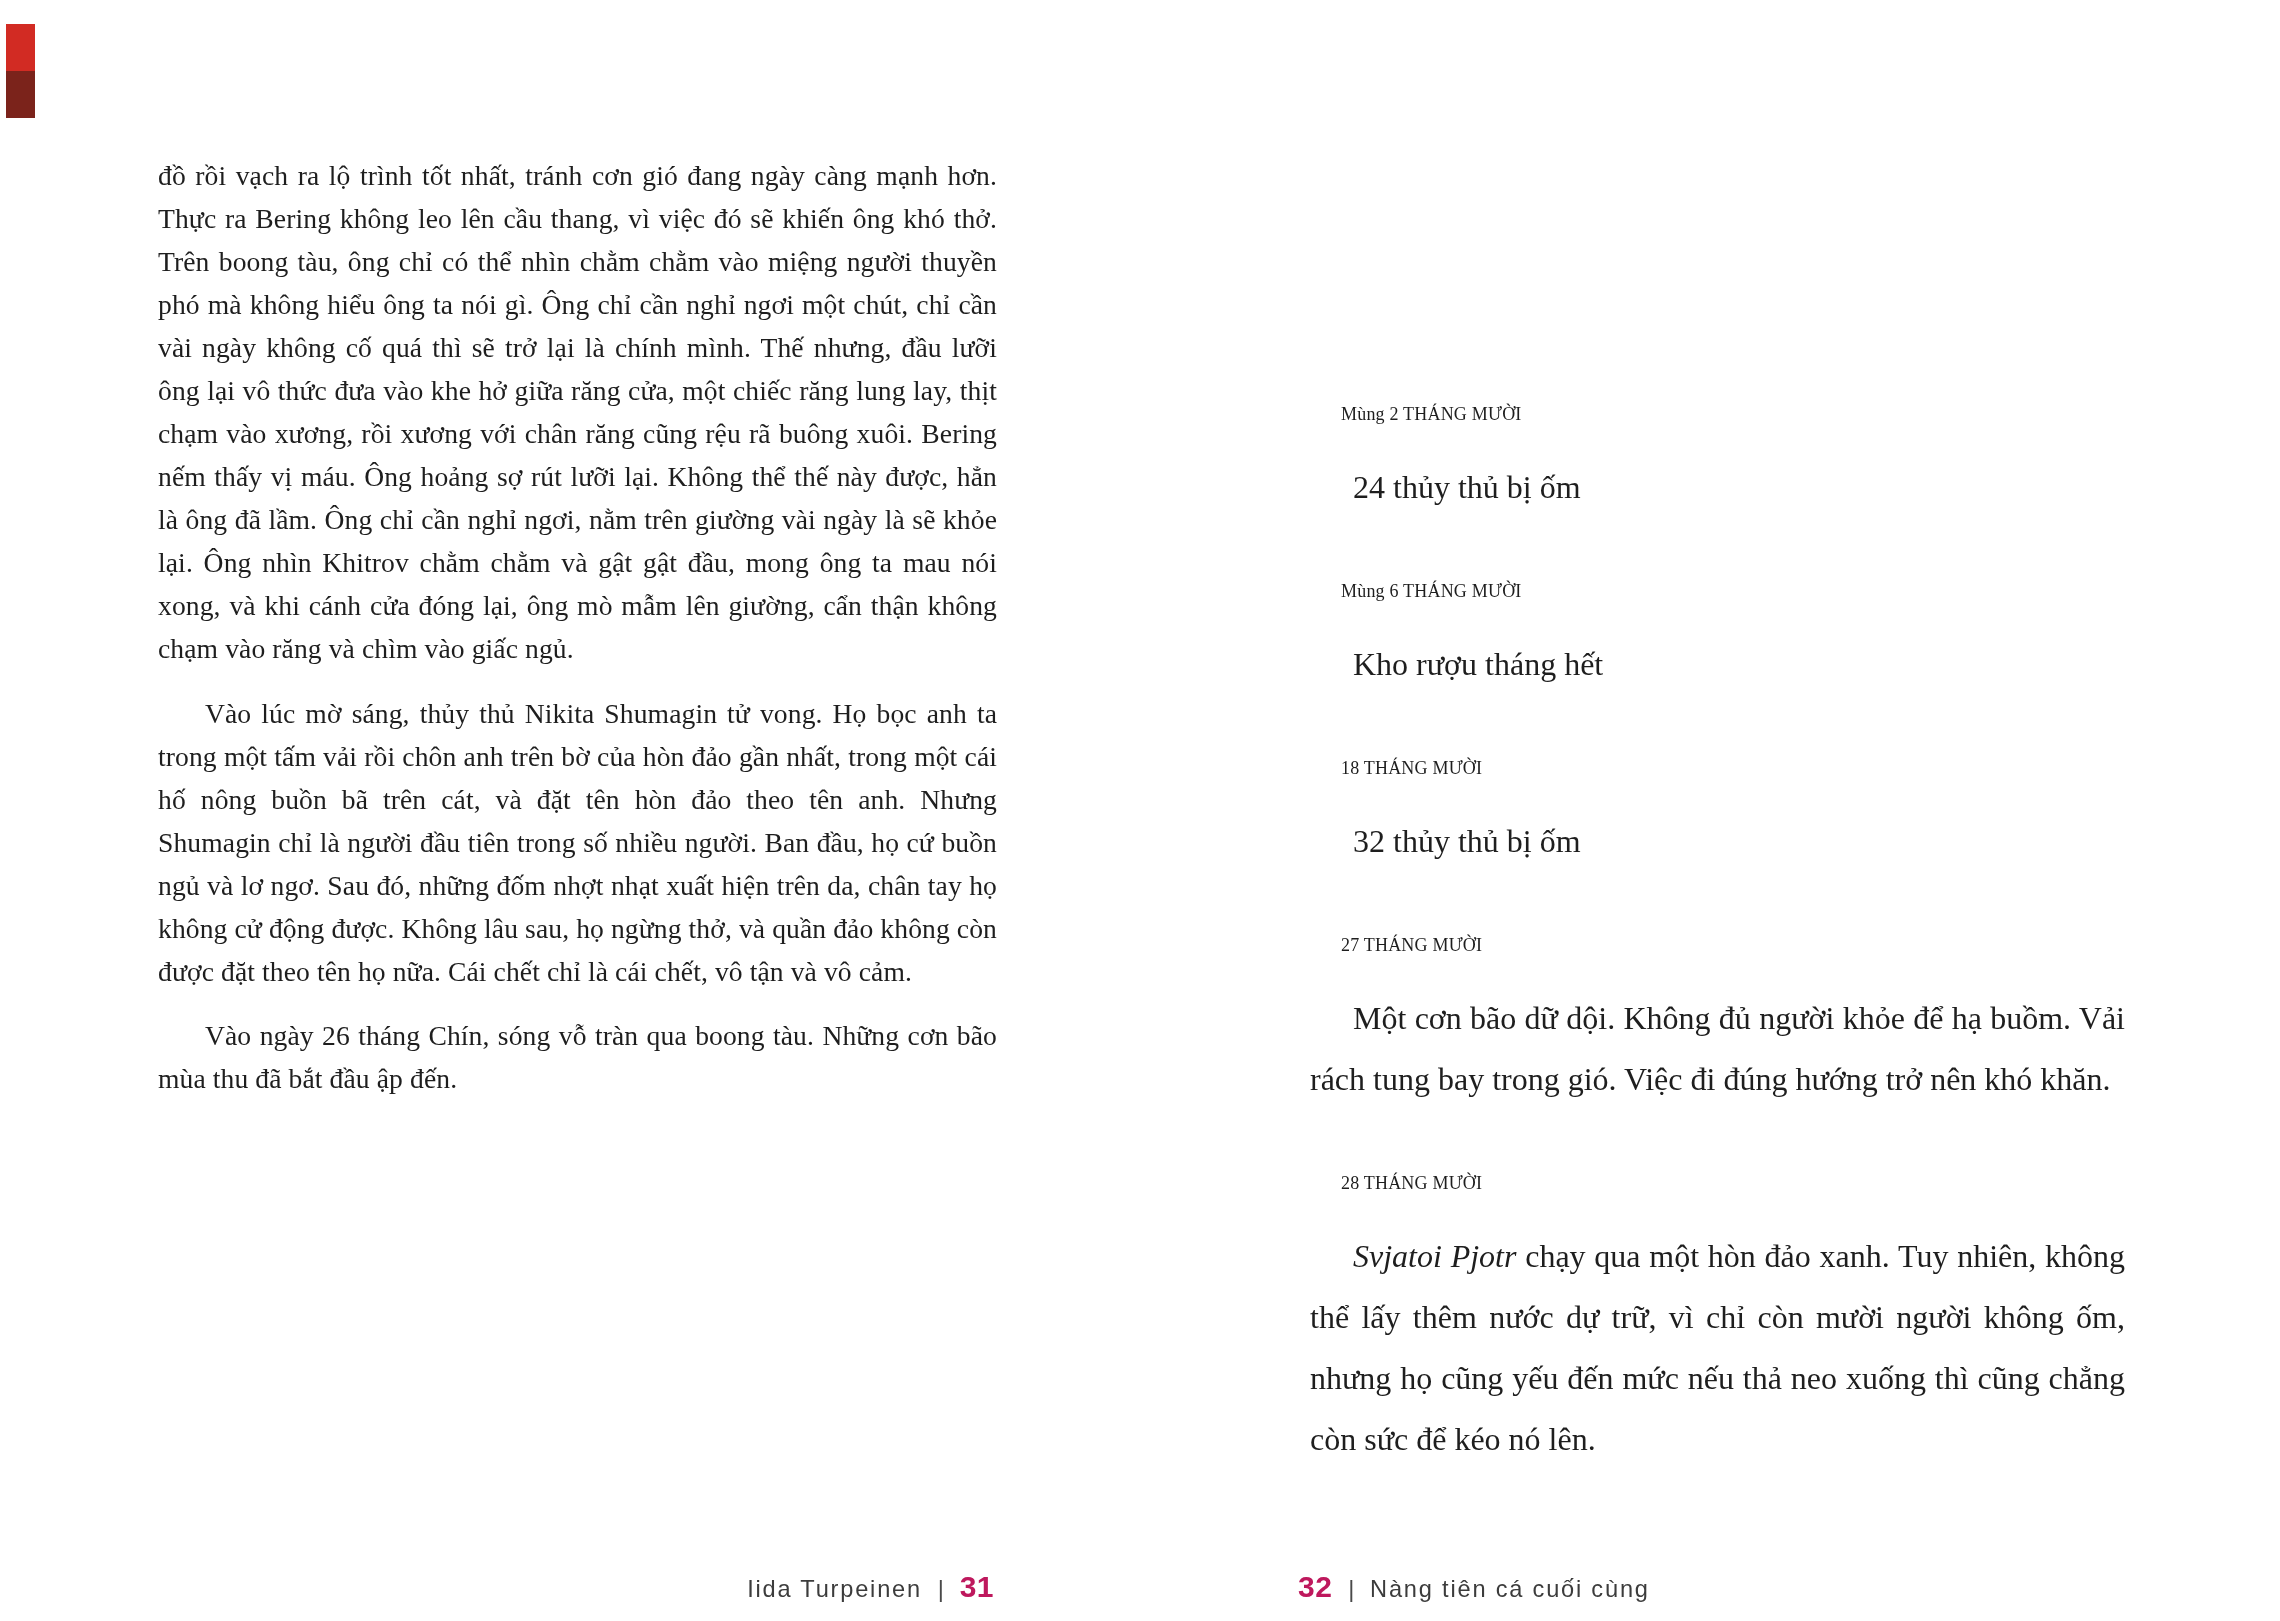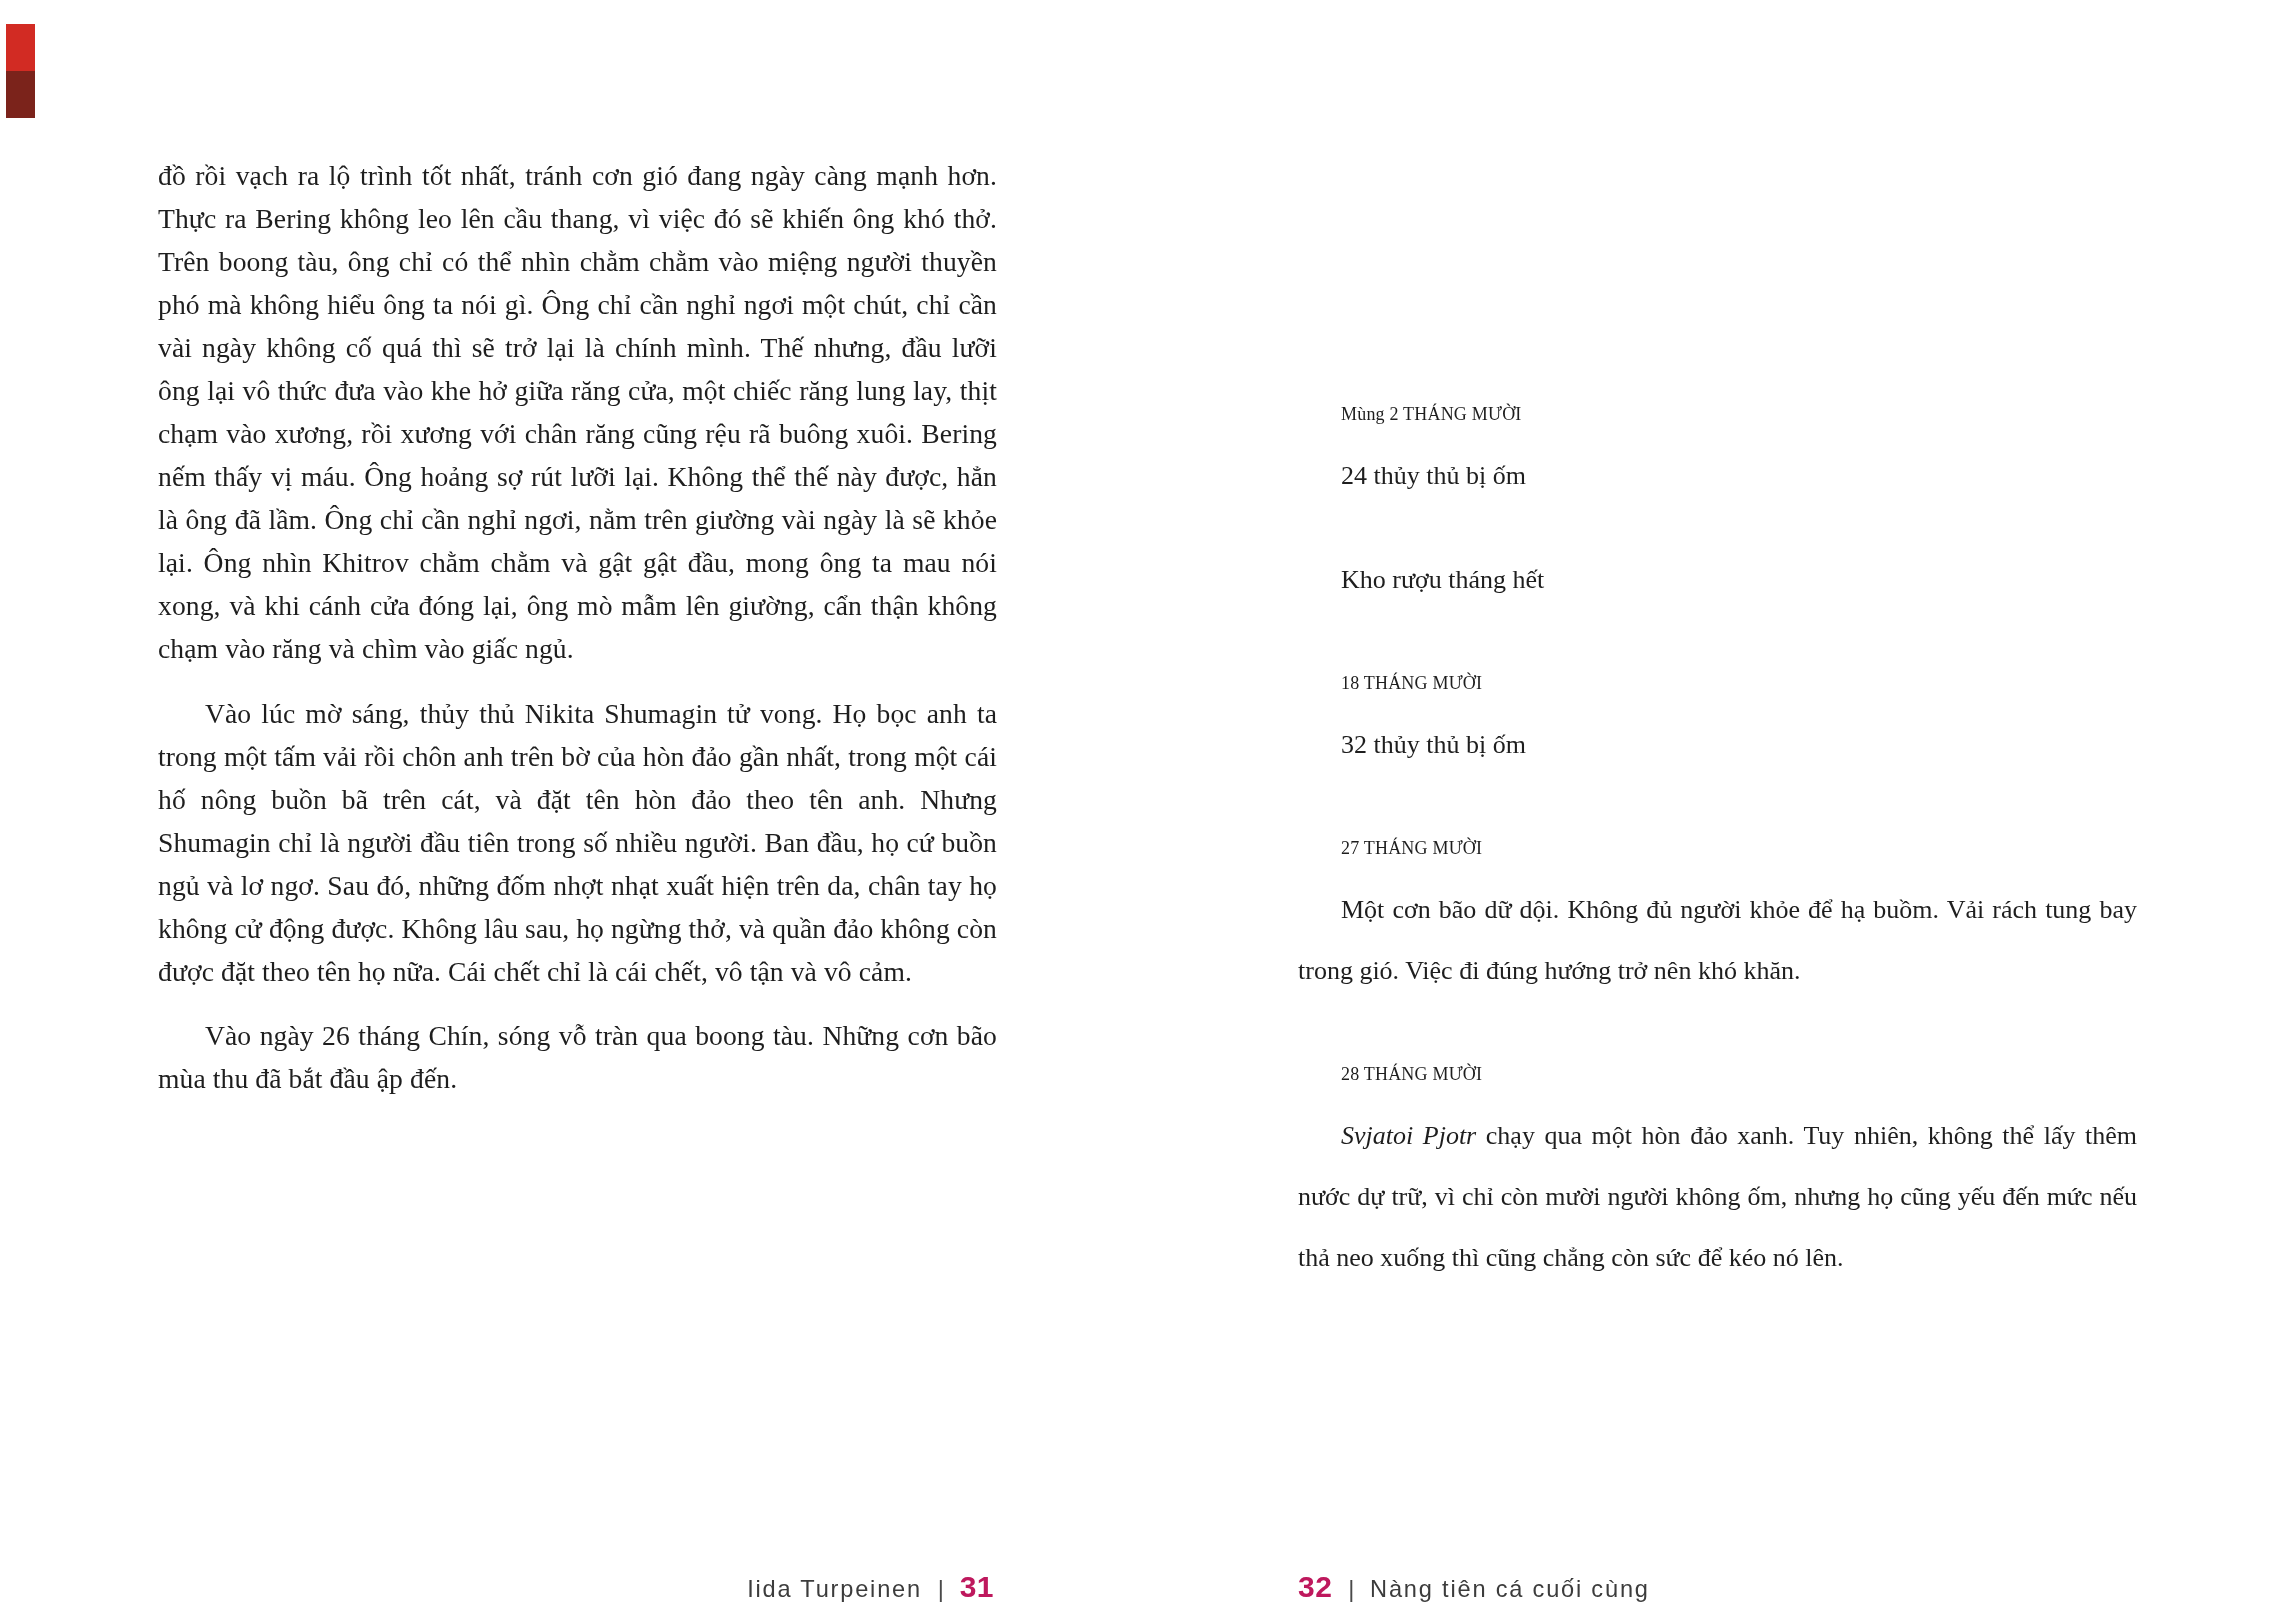--- a/index.html
+++ b/index.html
@@ -56,22 +56,22 @@
   .entry { margin: 0 0 43px 0; }
   .entry:last-child { margin-bottom: 0; }
   .entry-date {
     margin: 0;
     font-size: 18px;
     line-height: 61px;
     text-indent: 43px;
     letter-spacing: 0.2px;
   }
   .entry-body {
-    margin: 0;
-    font-size: 26px;
+    margin: 12px;
+    font-size: 32px;
     line-height: 61px;
     text-indent: 43px;
   }
   .entry-body.multi { text-align: justify; }
   .entry-body em { font-style: italic; }
 
   
   .footer {
     position: absolute;
     top: 1570px;
@@ -124,20 +124,21 @@
 
   <div>
     <div class="right-text-block">
 
       <div class="entry">
         <p class="entry-date">Mùng 2 THÁNG MƯỜI</p>
         <p class="entry-body">24 thủy thủ bị ốm</p>
       </div>
 
       <div class="entry">
+        <p class="entry-date">Mùng 6 THÁNG MƯỜI</p>
         <p class="entry-body">Kho rượu tháng hết</p>
       </div>
 
       <div class="entry">
         <p class="entry-date">18 THÁNG MƯỜI</p>
         <p class="entry-body">32 thủy thủ bị ốm</p>
       </div>
 
       <div class="entry">
         <p class="entry-date">27 THÁNG MƯỜI</p>

